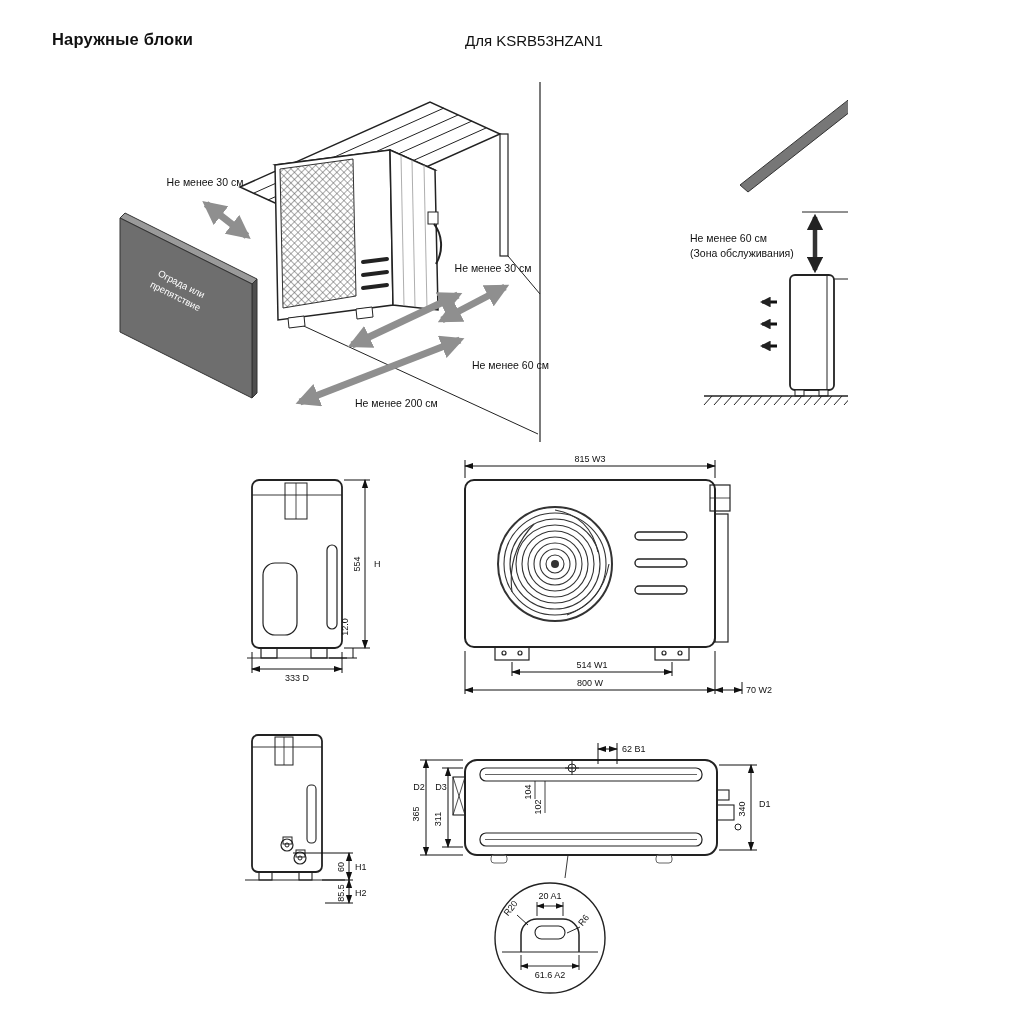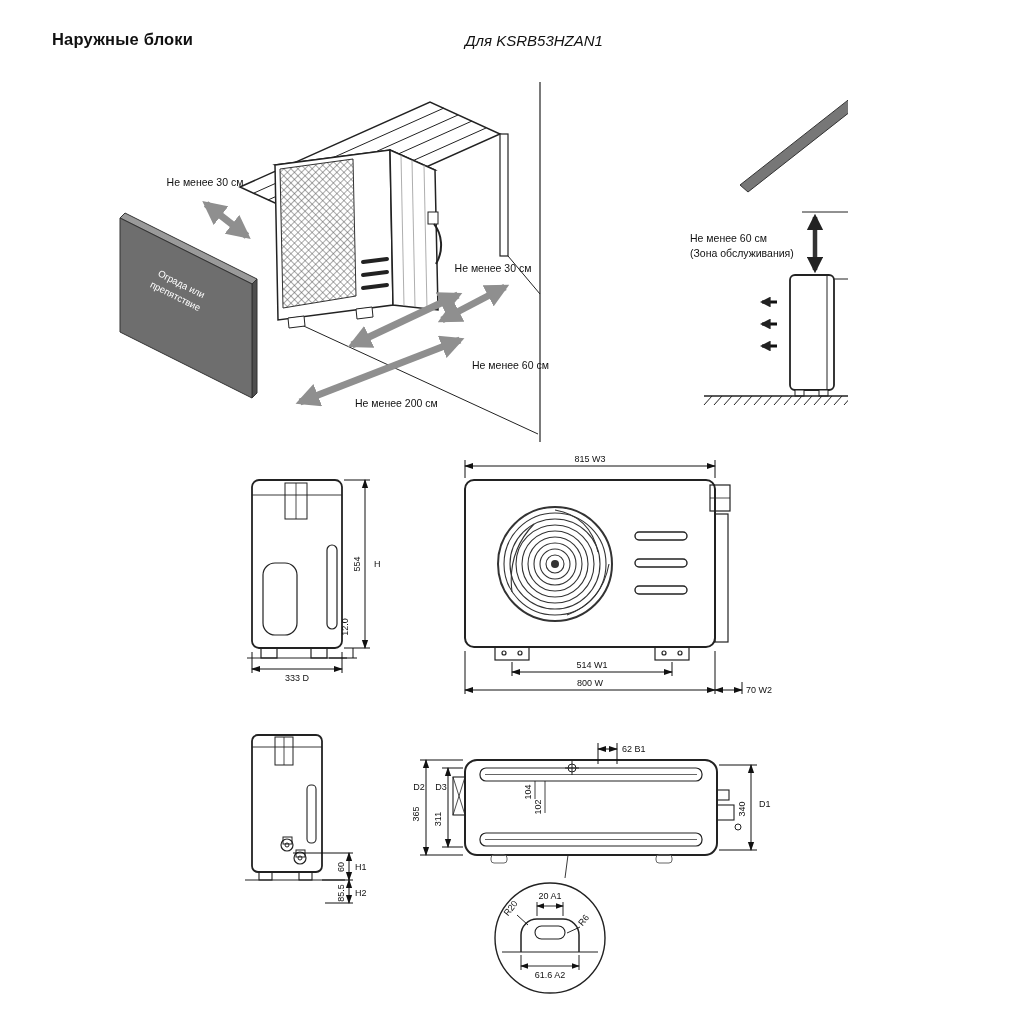--- a/index.html
+++ b/index.html
@@ -1,20 +1,20 @@
 <!DOCTYPE html>
 <html><head>
 <meta charset="utf-8">
 <style>
   html,body{margin:0;padding:0;background:#ffffff;}
   .page{position:relative;width:848px;height:1013px;background:#fff;overflow:hidden;
         font-family:"Liberation Sans",sans-serif;color:#111;}
   .abs{position:absolute;}
   .title{font-size:16.5px;font-weight:bold;letter-spacing:.2px;}
-  .subtitle{font-size:15px;font-style:italic;}
+  .subtitle{font-size:15px;}
   svg{display:block;overflow:visible;}
   svg text{font-family:"Liberation Sans",sans-serif;fill:#111;}
   .lbl{font-size:10.5px;}
   .dim{font-size:9px;}
   .obstacle-text{font-size:9.5px;fill:#ffffff;}
 </style>
 </head>
 <body>
 
 <div class="page">

